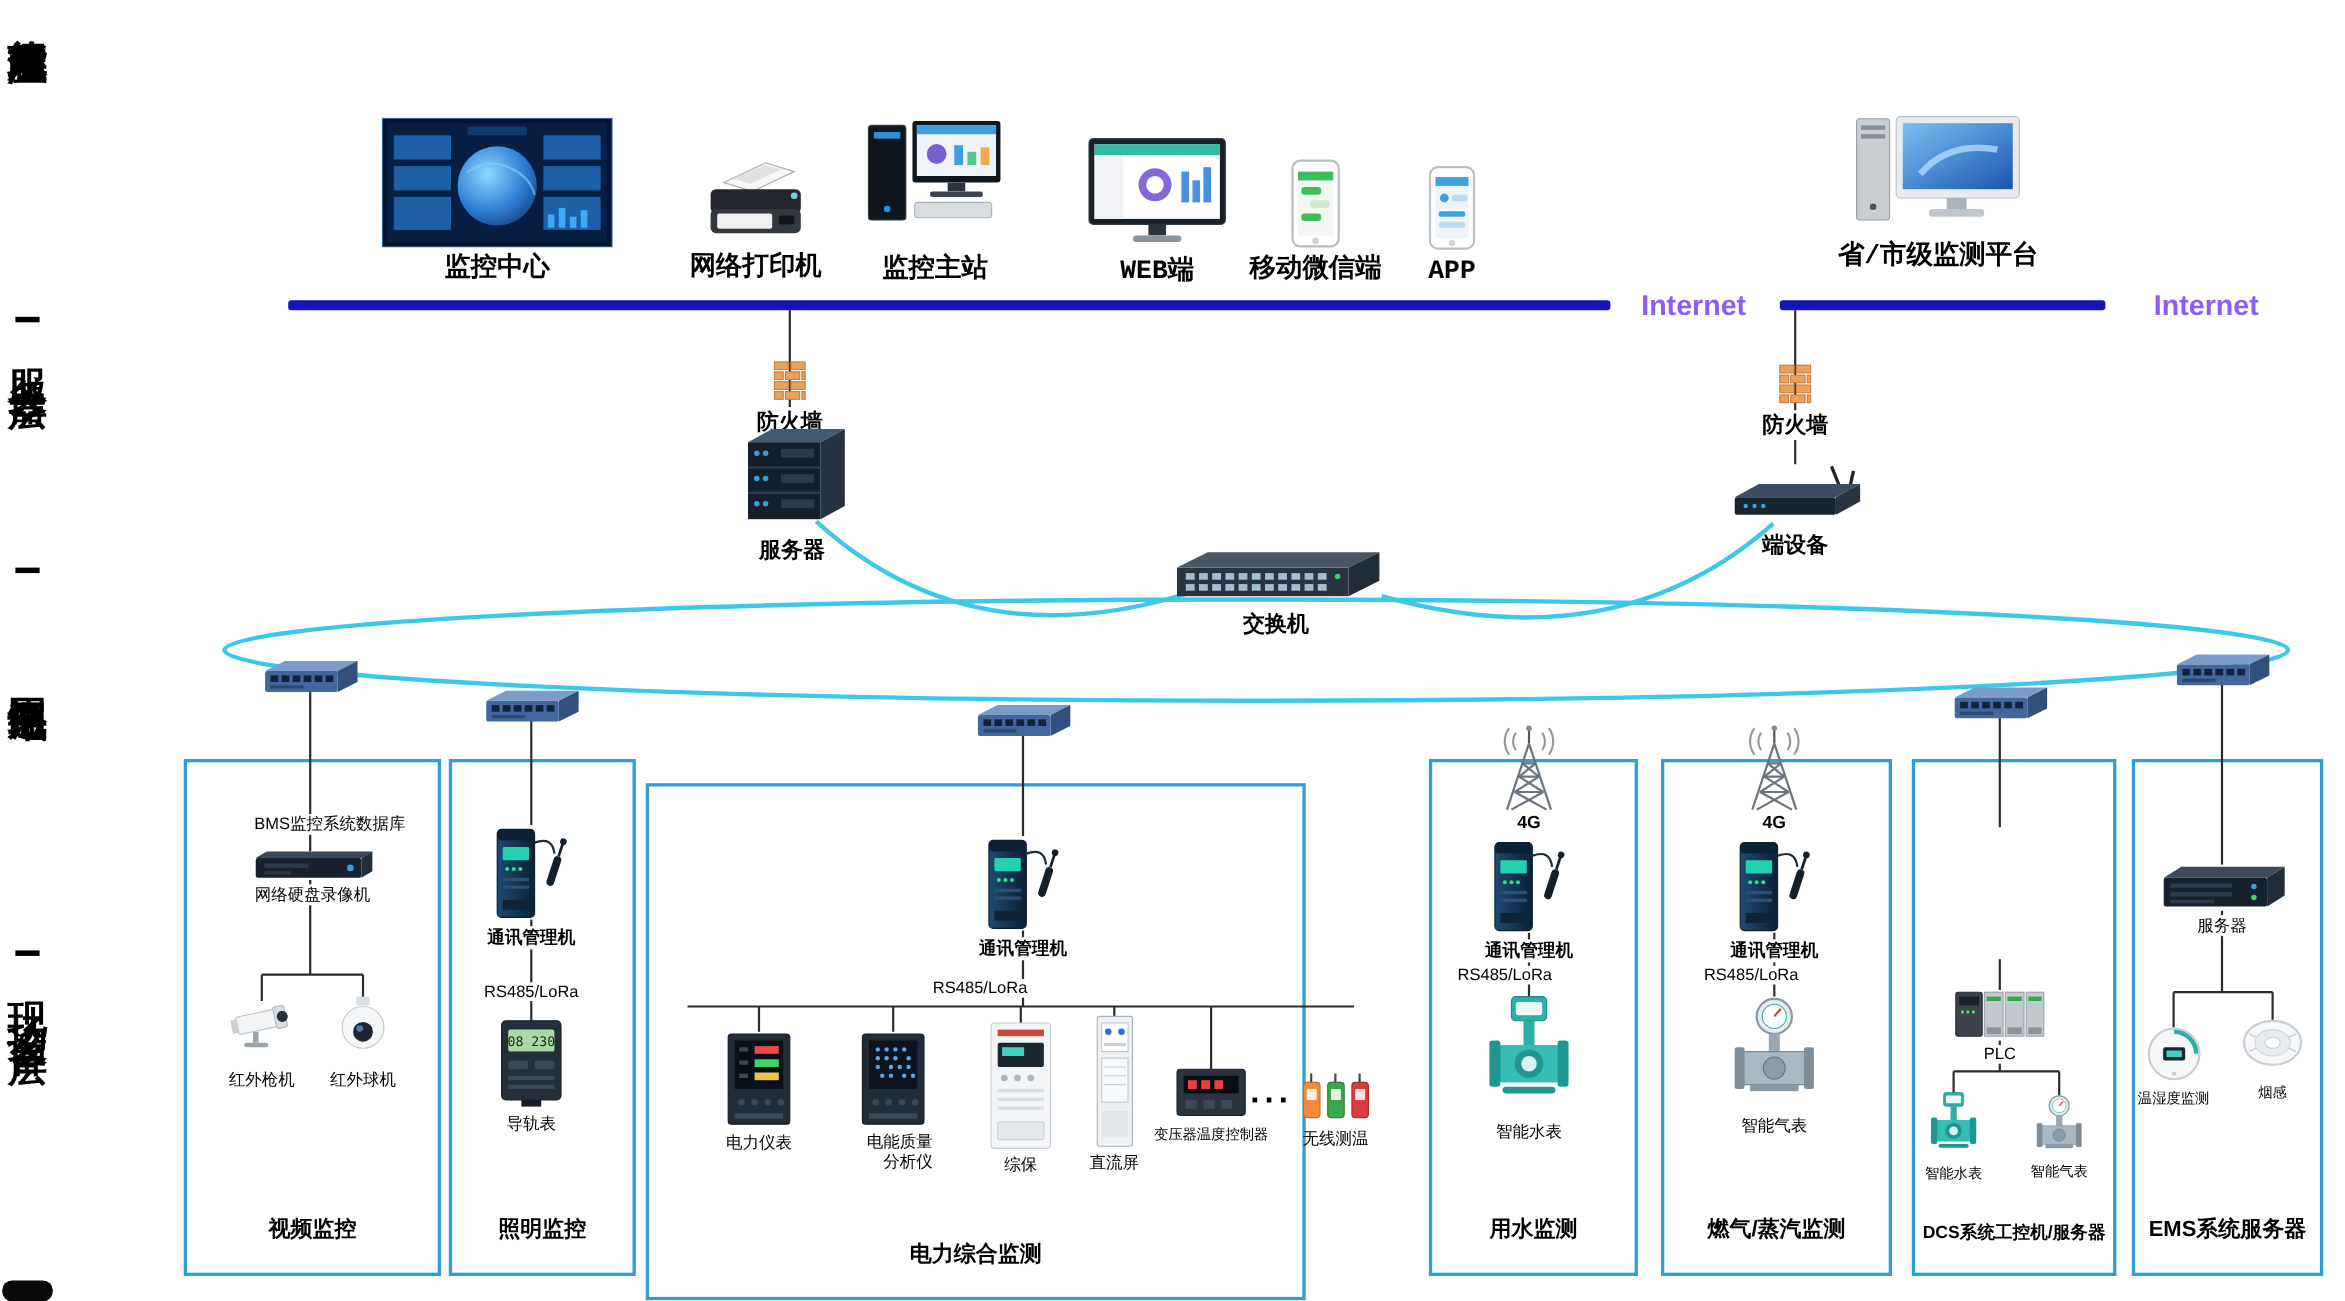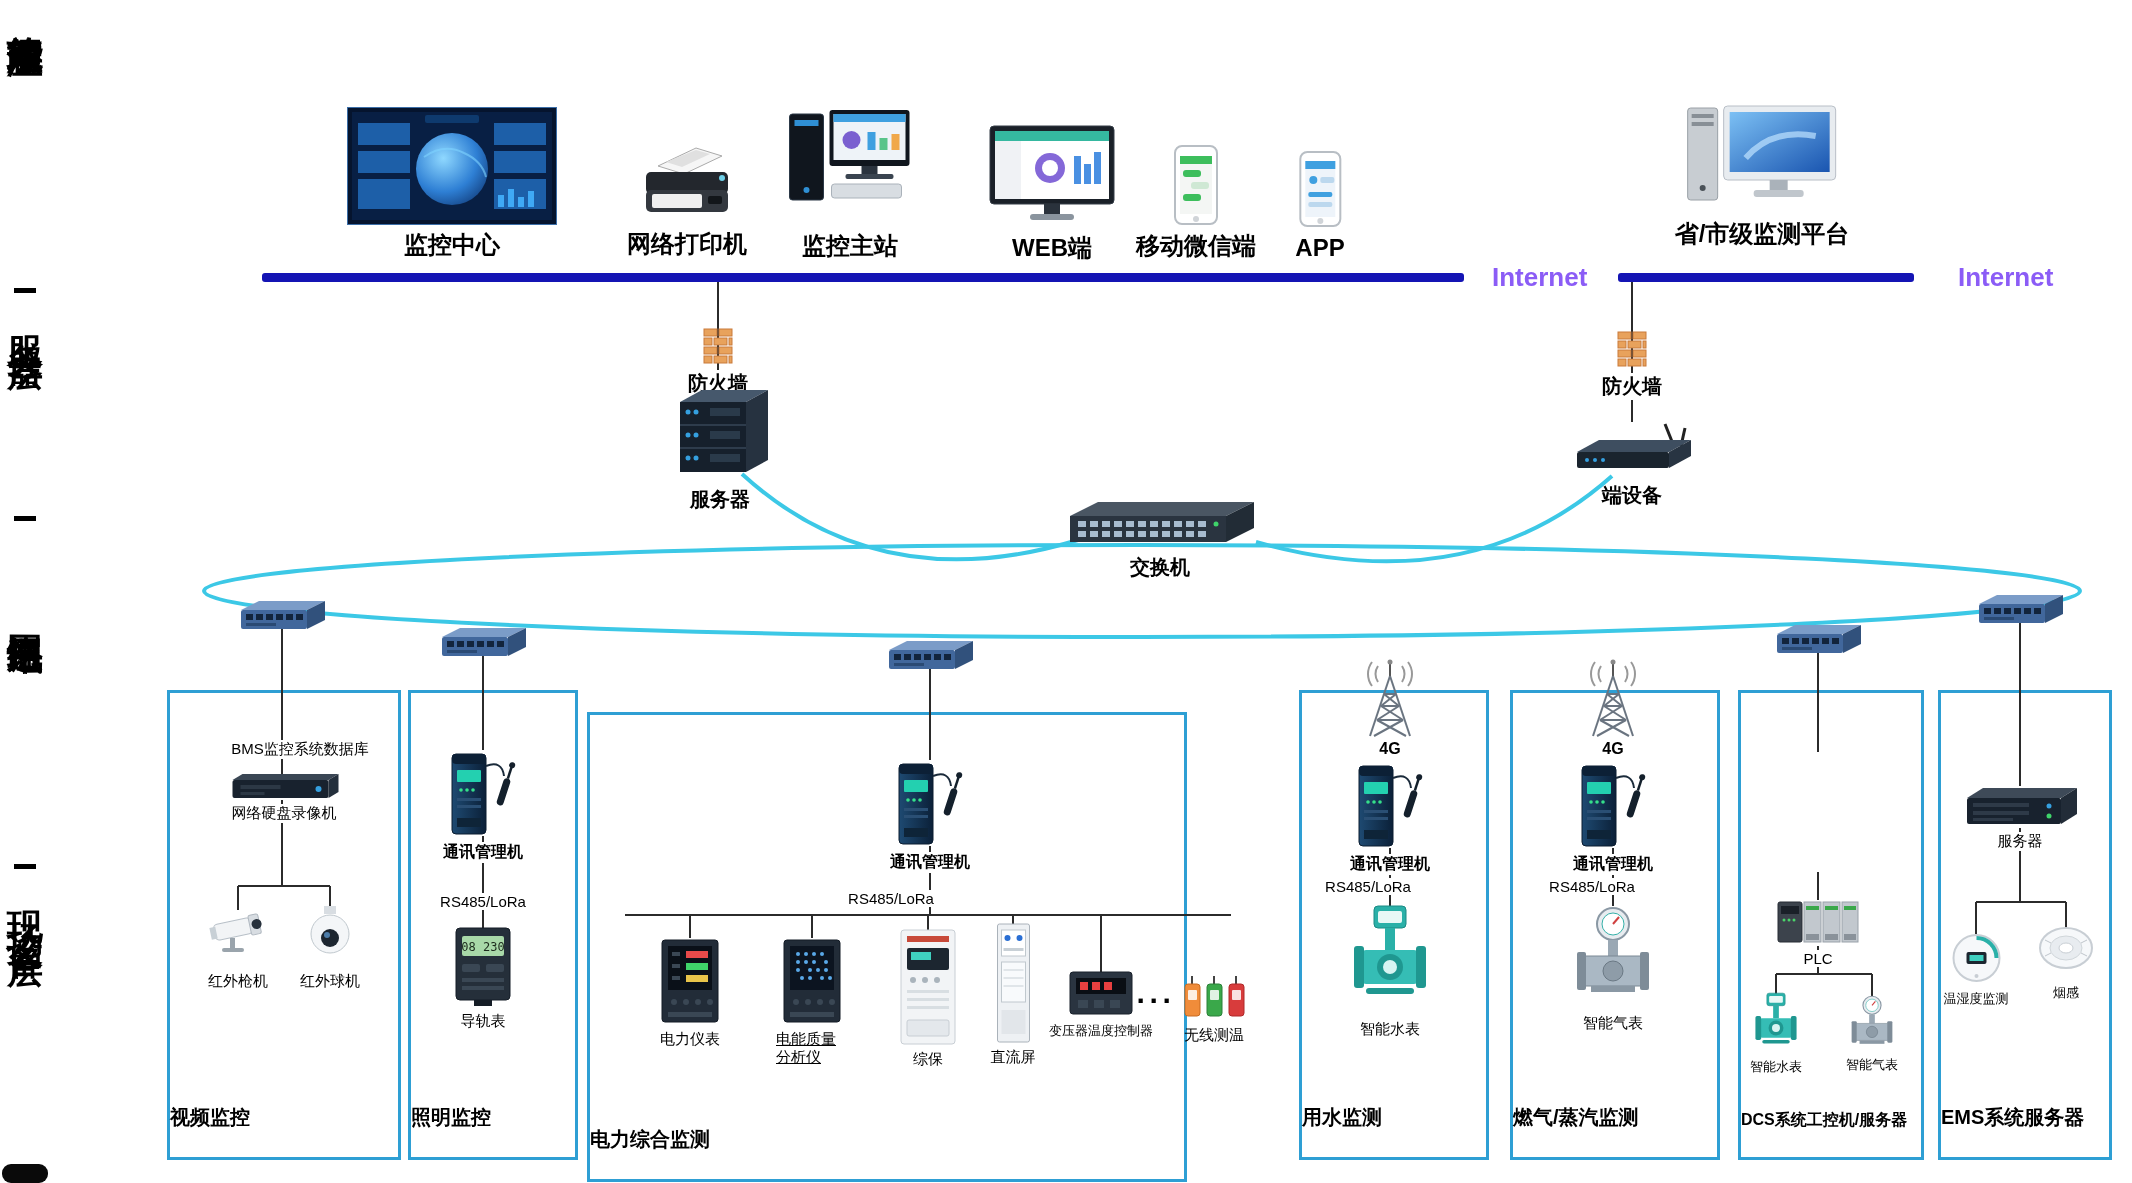--- a/index.html
+++ b/index.html
@@ -4,30 +4,30 @@
 <style>
   * { margin:0; padding:0; box-sizing:border-box; }
   html,body { background:#fff; }
   body { font-family:"Liberation Sans","DejaVu Sans",sans-serif; color:#000; }
   #canvas { position:relative; width:2132px; height:1183px; background:#fff; overflow:hidden; }
   #wires { position:absolute; left:0; top:0; z-index:1; pointer-events:none; }
   .inet { fill:var(--c-inet,#1414b4); }
   .ring { stroke:var(--c-ring,#3cc8e6); fill:none; stroke-width:4; }
   .wire { stroke:#2b2b2b; stroke-width:2; }
   .zone { position:absolute; border:3px solid var(--c-zone,#2e9fd4); z-index:0; }
-  .zone-title { position:absolute; left:0; right:0; bottom:26px; font-weight:bold; font-size:20px; white-space:nowrap; }
+  .zone-title { position:absolute; left:0; right:0; bottom:26px; text-align:center; font-weight:bold; font-size:20px; white-space:nowrap; }
   .zone-title.small { font-size:16px; }
   .node { position:absolute; transform:translateX(-50%); display:flex; flex-direction:column; align-items:center; gap:6px; z-index:2; }
-  .lbl { font-weight:bold; font-size:24px; white-space:nowrap; line-height:1.15; }
+  .lbl { font-weight:bold; font-size:24px; white-space:nowrap; line-height:1.15;font-family:Liberation Mono, monospace; }
   .lbl-md { font-weight:bold; font-size:20px; white-space:nowrap; }
   .lbl-g { font-weight:bold; font-size:16px; white-space:nowrap; }
   .lbl-sm { font-weight:normal; font-size:15px; white-space:nowrap; }
   .lbl-xs { font-weight:normal; font-size:13px; white-space:nowrap; }
   .bg { background:#fff; padding:0 4px; }
-  .wrap2 { width:72px; white-space:normal; text-align:left; line-height:1.2;text-decoration:underline; }
+  .wrap2 { width:72px; white-space:normal; text-align:right; line-height:1.2; }
   .flabel { position:absolute; transform:translateX(-50%); z-index:2; white-space:nowrap; }
   .inet-label { position:absolute; z-index:2; font-weight:bold; font-size:26px; color:#8b5cf6; }
   .ellipsis { position:absolute; transform:translateX(-50%); z-index:2; font-weight:bold; font-size:30px; letter-spacing:3px; }
   #layer-strip { position:absolute; left:2px; top:0; width:46px; height:1183px; z-index:3; }
   .vlabel { position:absolute; left:0; width:46px; writing-mode:vertical-rl; text-orientation:upright; font-weight:bold; font-size:36px; line-height:46px; }
   .vdash { position:absolute; left:12px; width:22px; height:5px; background:#000; }
   .strip-end { position:absolute; left:0; top:1164px; width:46px; height:19px; background:#0a0a0a; border-radius:9px; }
 </style>
 </head>
 <body>

